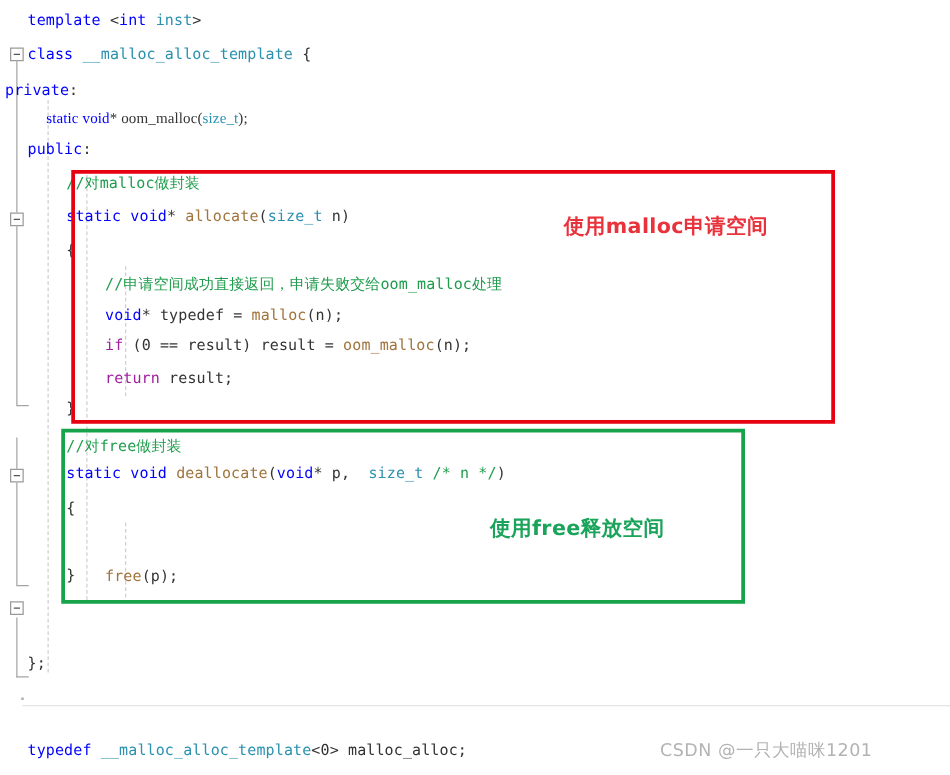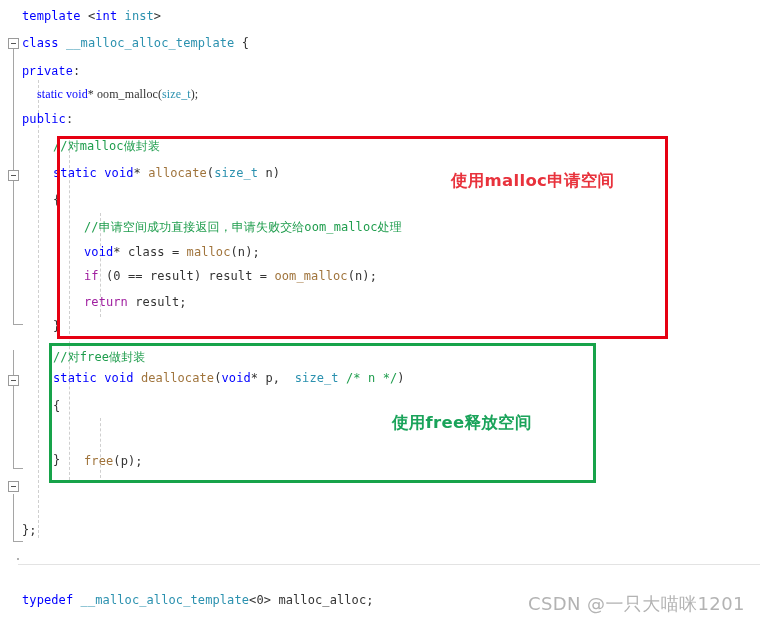--- a/index.html
+++ b/index.html
@@ -114,21 +114,21 @@
     letter-spacing: 0.3px;
   }
   .anno-red   { color: #e8323c; }
   .anno-green { color: #1aa35a; }
 
   
   .watermark {
     position: absolute;
     white-space: pre;
     font-family: "DejaVu Sans", "Liberation Sans", sans-serif;
-    font-size: 18px;
+    font-size: 14px;
     color: #b3b3b3;
     letter-spacing: 0.4px;
   }
 </style>
 </head>
 <body>
 
 <div id="editor">
 
   <div class="gutter">
@@ -145,28 +145,28 @@
   </div>
 
   <div class="indent-guide" style="left:38px; top:80px;  height:458px;"></div>
   <div class="indent-guide" style="left:69px; top:140px; height:340px;"></div>
   <div class="indent-guide" style="left:100px;top:213px; height:104px;"></div>
   <div class="indent-guide" style="left:100px;top:418px; height:60px;"></div>
 
   <div id="code-layer">
       <div class="code-line" style="top: 8px; left: 22px;"><span class="kw">template </span><span class="plain">&lt;</span><span class="kw">int</span><span class="type"> inst</span><span class="plain">&gt;</span></div>
       <div class="code-line" style="top: 35px; left: 22px;"><span class="kw">class </span><span class="type">__malloc_alloc_template</span><span class="plain"> {</span></div>
-      <div class="code-line" style="top: 64px; left: 22px; font-family: Liberation Mono, monospace;"><span class="kw">private</span><span class="plain">:</span></div>
+      <div class="code-line" style="top: 64px; left: 4px;"><span class="kw">private</span><span class="plain">:</span></div>
       <div class="code-line" style="top: 86px; left: 37px; font-family: Liberation Serif, serif;"><span class="kw">static void</span><span class="plain">* </span><span class="plain">oom_malloc</span><span class="plain">(</span><span class="type">size_t</span><span class="plain">);</span></div>
       <div class="code-line" style="top: 111px; left: 22px;"><span class="kw">public</span><span class="plain">:</span></div>
       <div class="code-line" style="top: 138px; left: 53px;"><span class="cmt">//对malloc做封装</span></div>
       <div class="code-line" style="top: 165px; left: 53px;"><span class="kw">static void</span><span class="plain">* </span><span class="fn">allocate</span><span class="plain">(</span><span class="type">size_t</span><span class="plain"> n)</span></div>
       <div class="code-line" style="top: 192px; left: 53px;"><span class="plain">{</span></div>
       <div class="code-line" style="top: 219px; left: 84px;"><span class="cmt">//申请空间成功直接返回，申请失败交给oom_malloc处理</span></div>
-      <div class="code-line" style="top: 244px; left: 84px;"><span class="kw">void</span><span class="plain">* class = </span><span class="fn">malloc</span><span class="plain">(n);</span></div>
+      <div class="code-line" style="top: 244px; left: 84px;"><span class="kw">void</span><span class="plain">* typedef = </span><span class="fn">malloc</span><span class="plain">(n);</span></div>
       <div class="code-line" style="top: 268px; left: 84px;"><span class="ctrl">if</span><span class="plain"> (0 == result) result = </span><span class="fn">oom_malloc</span><span class="plain">(n);</span></div>
       <div class="code-line" style="top: 294px; left: 84px;"><span class="ctrl">return</span><span class="plain"> result;</span></div>
       <div class="code-line" style="top: 318px; left: 53px;"><span class="plain">}</span></div>
       <div class="code-line" style="top: 349px; left: 53px;"><span class="cmt">//对free做封装</span></div>
       <div class="code-line" style="top: 370px; left: 53px;"><span class="kw">static void</span><span class="plain"> </span><span class="fn">deallocate</span><span class="plain">(</span><span class="kw">void</span><span class="plain">* p,  </span><span class="type">size_t</span><span class="plain"> </span><span class="cmt">/* n */</span><span class="plain">)</span></div>
       <div class="code-line" style="top: 398px; left: 53px;"><span class="plain">{</span></div>
       <div class="code-line" style="top: 424px; left: 84px; margin-top: 29px;"><span class="fn">free</span><span class="plain">(p);</span></div>
       <div class="code-line" style="top: 452px; left: 53px;"><span class="plain">}</span></div>
       <div class="code-line" style="top: 522px; left: 22px;"><span class="plain">};</span></div>
       <div class="code-line" style="top: 592px; left: 22px;"><span class="kw">typedef </span><span class="type">__malloc_alloc_template</span><span class="plain">&lt;0&gt; malloc_alloc;</span></div>

